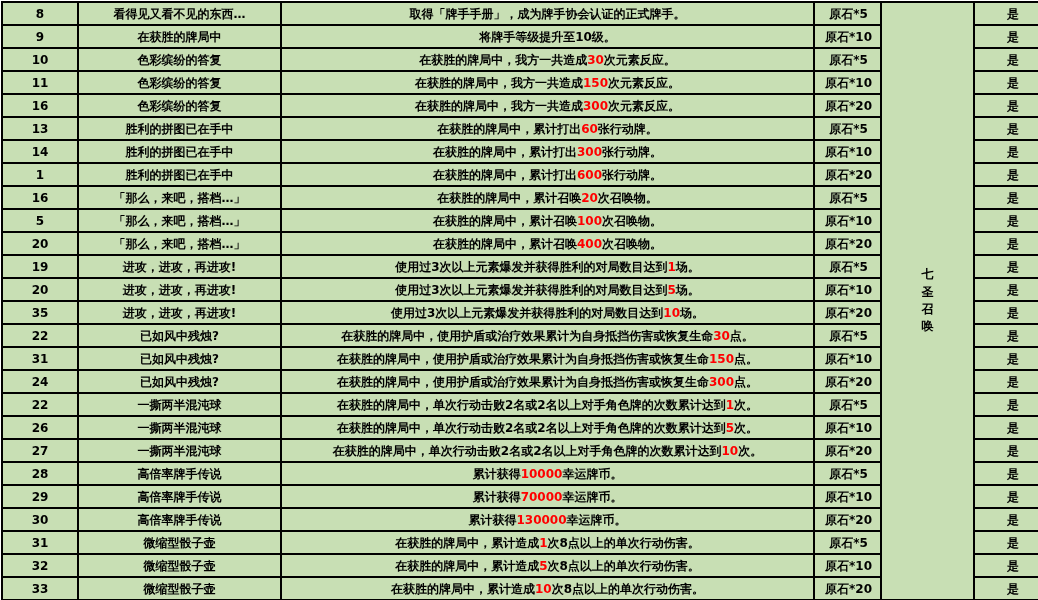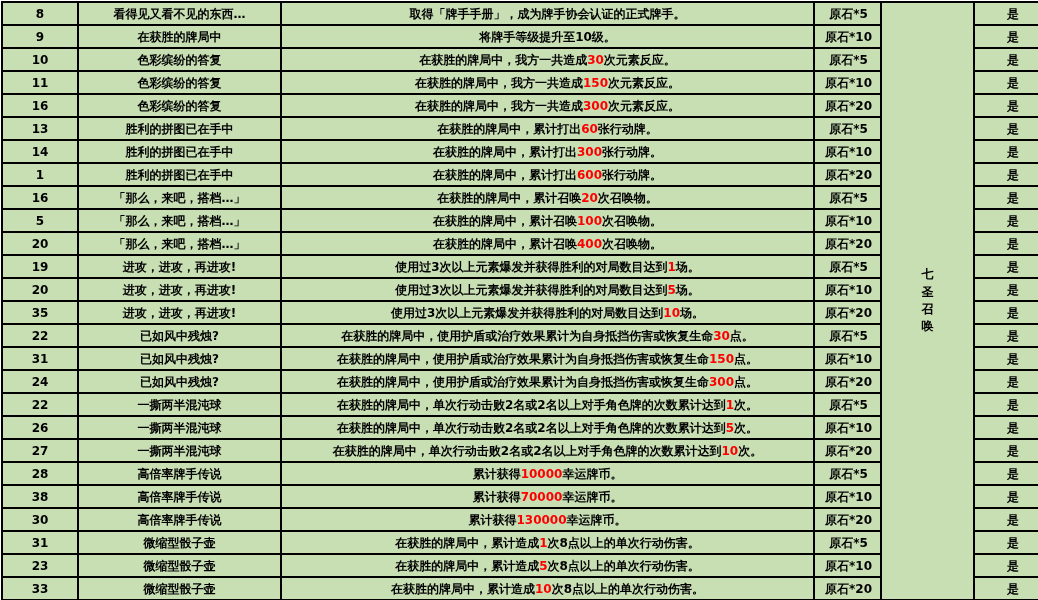--- a/index.html
+++ b/index.html
@@ -192,42 +192,42 @@
         <td class="col-yes">是</td>
       </tr>
       <tr style="height: 23px;">
         <td class="col-num">28</td>
         <td class="col-name">高倍率牌手传说</td>
         <td class="col-desc"><span>累计获得</span><span class="red-num">10000</span><span>幸运牌币。</span></td>
         <td class="col-reward">原石*5</td>
         <td class="col-yes">是</td>
       </tr>
       <tr style="height: 23px;">
-        <td class="col-num">38</td>
+        <td class="col-num">29</td>
         <td class="col-name">高倍率牌手传说</td>
         <td class="col-desc"><span>累计获得</span><span class="red-num">70000</span><span>幸运牌币。</span></td>
         <td class="col-reward">原石*10</td>
         <td class="col-yes">是</td>
       </tr>
       <tr style="height: 23px;">
         <td class="col-num">30</td>
         <td class="col-name">高倍率牌手传说</td>
         <td class="col-desc"><span>累计获得</span><span class="red-num">130000</span><span>幸运牌币。</span></td>
         <td class="col-reward">原石*20</td>
         <td class="col-yes">是</td>
       </tr>
       <tr style="height: 23px;">
         <td class="col-num">31</td>
         <td class="col-name">微缩型骰子壶</td>
         <td class="col-desc"><span>在获胜的牌局中，累计造成</span><span class="red-num">1</span><span>次8点以上的单次行动伤害。</span></td>
         <td class="col-reward">原石*5</td>
         <td class="col-yes">是</td>
       </tr>
       <tr style="height: 23px;">
-        <td class="col-num">23</td>
+        <td class="col-num">32</td>
         <td class="col-name">微缩型骰子壶</td>
         <td class="col-desc"><span>在获胜的牌局中，累计造成</span><span class="red-num">5</span><span>次8点以上的单次行动伤害。</span></td>
         <td class="col-reward">原石*10</td>
         <td class="col-yes">是</td>
       </tr>
       <tr style="height: 23px;">
         <td class="col-num">33</td>
         <td class="col-name">微缩型骰子壶</td>
         <td class="col-desc"><span>在获胜的牌局中，累计造成</span><span class="red-num">10</span><span>次8点以上的单次行动伤害。</span></td>
         <td class="col-reward">原石*20</td>

